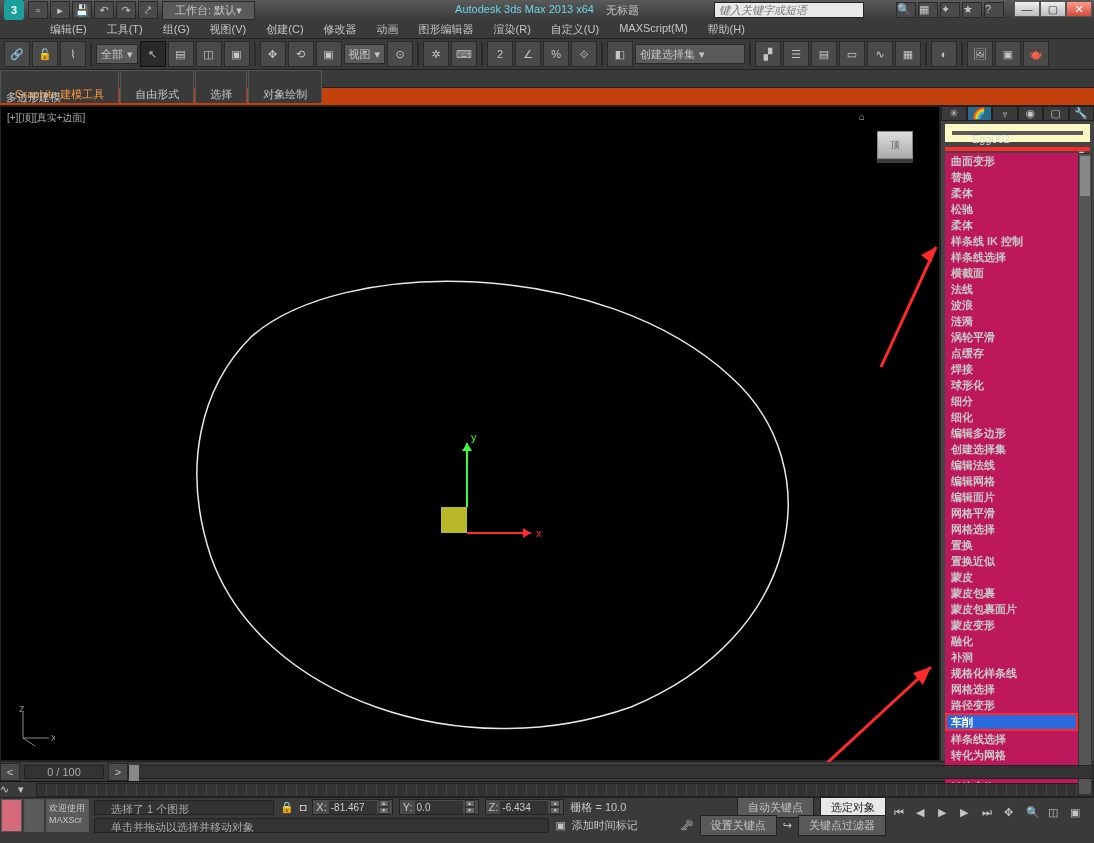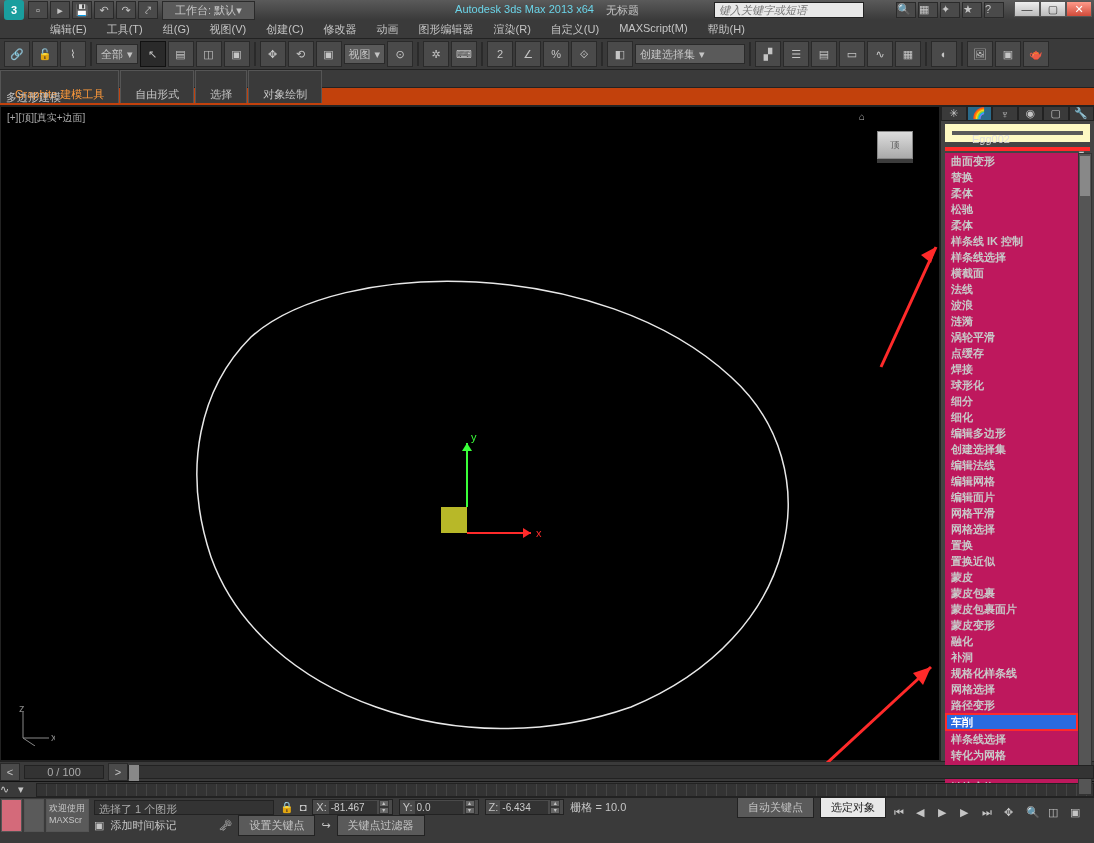--- a/index.html
+++ b/index.html
@@ -59,21 +59,21 @@
 .status-left { width:90px; display:flex; }
 .status-left .row { flex:1; display:flex; }
 .status-left .row div { flex:1; border:1px solid #555; margin:1px; background:#5a5a5a; }
 .status-left .row div:first-child { background:#d46a7a; }
 .status-mid { flex:1; display:flex; flex-direction:column; }
 .status-mid .line { height:18px; display:flex; align-items:center; gap:6px; padding:0 4px; }
 .coord-group { display:flex; align-items:center; border:1px solid #222; background:#4a4a4a; padding:0 3px; gap:2px; }
 .coord-group input { width:48px; background:#333; border:none; color:#ccc; font-size:10px; padding:1px 2px; }
 .spinner { width:10px; display:flex; flex-direction:column; }
 .spinner div { height:7px; background:#666; border:1px solid #333; font-size:6px; text-align:center; line-height:5px; }
-.prompt-box { flex:1; background:#333; border:1px solid #222; padding:1px 4px; color:#aaa; height:15px; overflow:hidden; }
+.prompt-box { flex:1; background:#333; border:1px solid #222; padding:1px 16px; color:#aaa; height:15px; overflow:hidden; }
 .big-btn { padding:2px 10px; border:1px solid #222; background:#5a5a5a; cursor:pointer; }
 .status-right { display:flex; align-items:center; gap:2px; padding:0 4px; }
 .status-right .btn { width:20px; height:20px; }
 .arrow { position:absolute; pointer-events:none; }
 </style>
 </head>
 <body>
 
 <div class="titlebar">
   <div class="logo">3</div>
@@ -321,20 +321,21 @@
       <div class="coord-group">Z:<input value="-6.434" style=""><div class="spinner">
             <div>▴</div>
             <div>▾</div>
           </div></div>
       <div style="margin-left:0;">栅格 = 10.0</div>
       <div style="flex:1"></div>
       <div class="big-btn">自动关键点</div>
       <div class="big-btn" style="background:#e8e8e8;color:#222;">选定对象</div>
     </div>
     <div class="line">
+      <div class="prompt-box">单击并拖动以选择并移动对象</div>
       <div class="btn">▣</div>
       <span>添加时间标记</span>
       <div style="flex:0 0 30px;"></div>
       <div class="btn">🗝</div>
       <div class="big-btn">设置关键点</div>
       <div class="btn">↪</div>
       <div class="big-btn">关键点过滤器</div>
     </div>
   </div>
   <div class="status-right">

